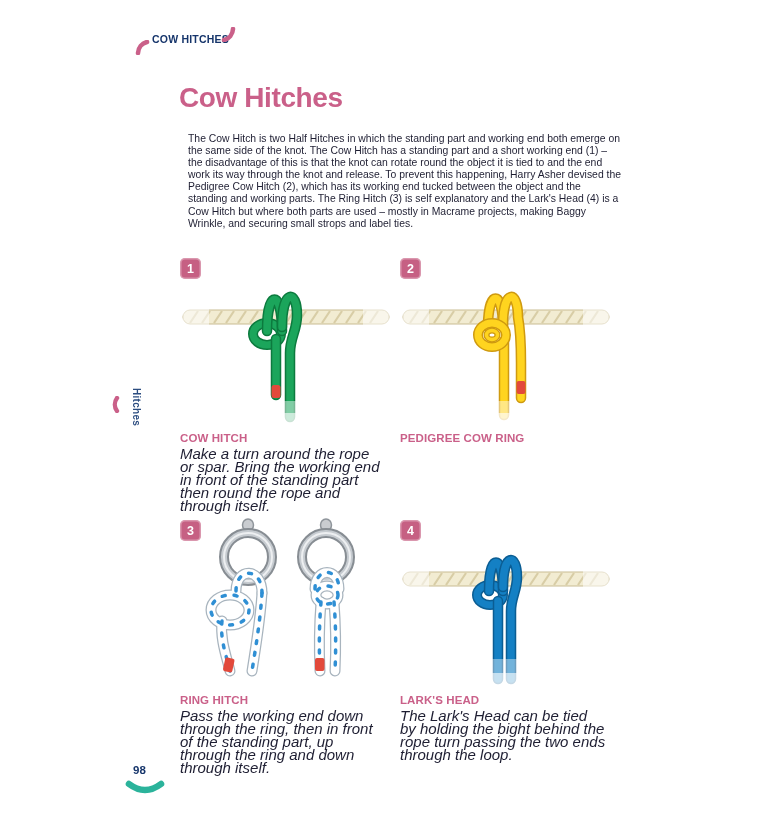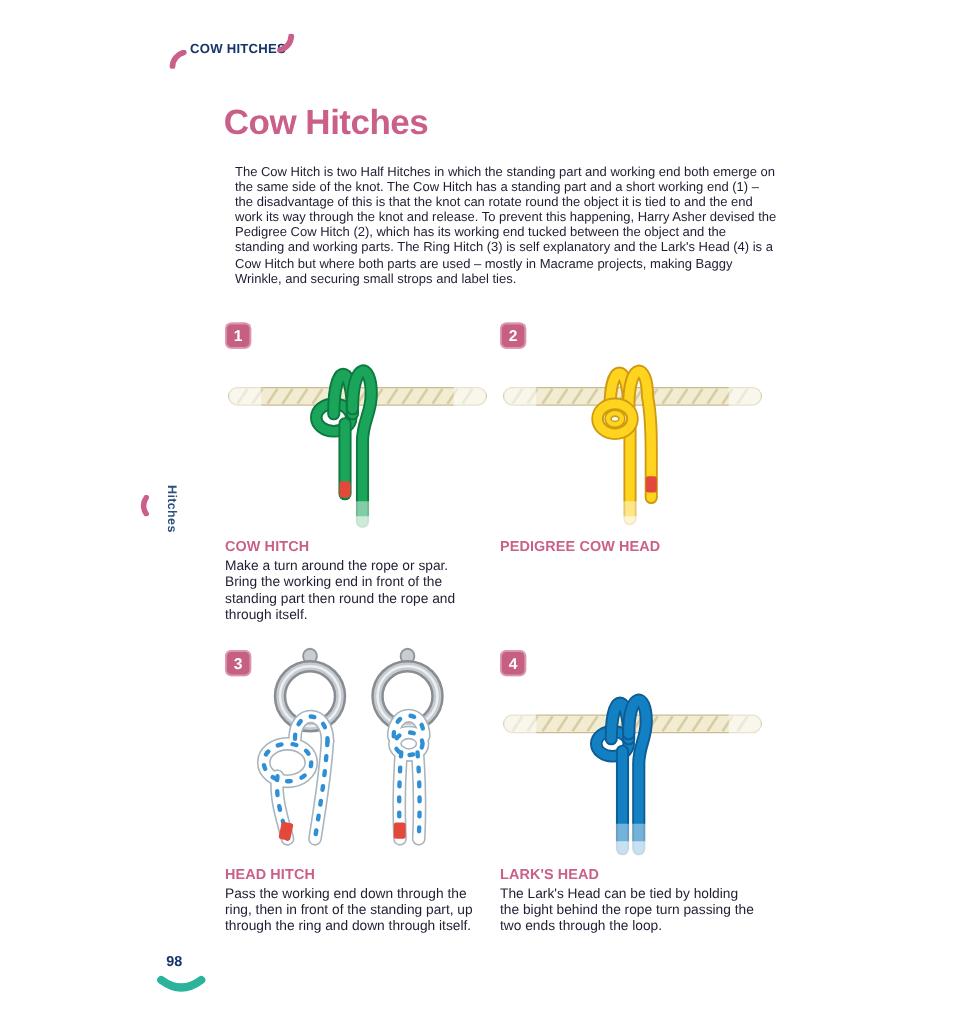--- a/index.html
+++ b/index.html
@@ -18,21 +18,21 @@
   .cell{position:absolute;width:212px;}
   .cell.c1{left:180px;top:255px;} .cell.c2{left:400px;top:255px;}
   .cell.c3{left:180px;top:517px;} .cell.c4{left:400px;top:517px;}
   .badge{position:absolute;left:0;top:3px;width:21px;height:21px;border-radius:5px;
          background:#c66083;box-shadow:inset 0 0 0 1.5px rgba(255,255,255,0.35);
          color:#fff;font-size:12.5px;font-weight:bold;display:flex;align-items:center;
          justify-content:center;z-index:2;}
   .figure{display:block;width:212px;height:172px;}
   .knot-heading{margin:5px 0 3px 0;font-size:11.5px;font-weight:bold;color:#ca6089;
                 letter-spacing:0.1px;}
-  .caption{margin:0;width:206px;font-size:11px;line-height:13px;color:#1e1e32;}
+  .caption{margin:0;width:206px;font-size:15px;line-height:13px;color:#1e1e32;font-style:italic;}
   
   .side-tab-label{position:absolute;left:142px;top:388px;font-size:10px;font-weight:600;
                   color:#2c4d80;transform:rotate(90deg);transform-origin:top left;
                   letter-spacing:0.3px;}
   .side-crescent{position:absolute;left:108px;top:396px;}
   
   .page-number{position:absolute;left:133px;top:764px;font-size:11.5px;font-weight:bold;
                color:#16356b;}
   .footer-arc{position:absolute;left:124px;top:779px;}
 </style>
@@ -97,21 +97,21 @@
         <path d="M103 70C103 34 118 34 118 62C121 78 121 92 121 108L121 143" stroke="#ffd41f" stroke-width="7.5"></path>
         <ellipse cx="92" cy="80" rx="14" ry="12" stroke="#cf9a10" stroke-width="10"></ellipse>
         <ellipse cx="92" cy="80" rx="14" ry="12" stroke="#ffd41f" stroke-width="7"></ellipse>
         <ellipse cx="92" cy="80" rx="5.5" ry="4.5" stroke="#cf9a10" stroke-width="6"></ellipse>
         <ellipse cx="92" cy="80" rx="5.5" ry="4.5" stroke="#ffd41f" stroke-width="3.5"></ellipse>
       </g>
       <rect x="116.6" y="126" width="8.8" height="13" rx="2" fill="#e2493b"></rect>
       <rect x="97" y="146" width="14" height="26" fill="#fff" opacity="0.45"></rect>
       <rect x="97" y="158" width="14" height="14" fill="#fff" opacity="0.6"></rect>
     </svg>
-    <h2 class="knot-heading">PEDIGREE COW HEAD</h2>
+    <h2 class="knot-heading">PEDIGREE COW RING</h2>
   </div>
 
   <div class="cell c3">
     <div class="badge">3</div>
     <svg class="figure" viewBox="0 0 212 172">
       <g>
         <ellipse cx="68" cy="8" rx="5.5" ry="6" fill="#c9ccd0" stroke="#8f959b" stroke-width="1.5"></ellipse>
         <rect x="62" y="12" width="12" height="7" rx="2" fill="#b7bbc0" stroke="#8f959b" stroke-width="1"></rect>
         <circle cx="68" cy="40" r="24" fill="none" stroke="#878d93" stroke-width="10"></circle>
         <circle cx="68" cy="40" r="24" fill="none" stroke="#c6cbd0" stroke-width="6"></circle>
@@ -152,21 +152,21 @@
             <path d="M82 76C80 106 76 128 72 154"></path>
           <path d="M135 72C135 50 159 50 159 72"></path>
             <ellipse cx="147" cy="78" rx="11" ry="9"></ellipse>
           <path d="M141 85C139 110 139 132 140 154"></path>
             <path d="M154 85C156 110 156 132 155 154"></path>
         </g>
       </g>
       <rect x="44" y="141" width="9.5" height="14" rx="2" transform="rotate(12 49 148)" fill="#e2493b"></rect>
       <rect x="135" y="141" width="9.5" height="13" rx="2" fill="#e2493b"></rect>
     </svg>
-    <h2 class="knot-heading">HEAD HITCH</h2>
+    <h2 class="knot-heading">RING HITCH</h2>
     <p class="caption">Pass the working end down through the ring, then in front of the standing part, up through the ring and down through itself.</p>
   </div>
 
   <div class="cell c4">
     <div class="badge">4</div>
     <svg class="figure" viewBox="0 0 212 172">
       <g>
         <rect x="3" y="55" width="206" height="14" rx="7" fill="#f2ecd2" stroke="#c9bc92" stroke-width="1"></rect>
         <path d="M10 68l8 -12M22 68l8 -12M34 68l8 -12M46 68l8 -12M58 68l8 -12M70 68l8 -12M82 68l8 -12M94 68l8 -12M106 68l8 -12M118 68l8 -12M130 68l8 -12M142 68l8 -12M154 68l8 -12M166 68l8 -12M178 68l8 -12M190 68l8 -12" stroke="#d8cda6" stroke-width="2.2" fill="none"></path>
         <rect x="3" y="53" width="26" height="18" fill="#fff" opacity="0.55"></rect>

